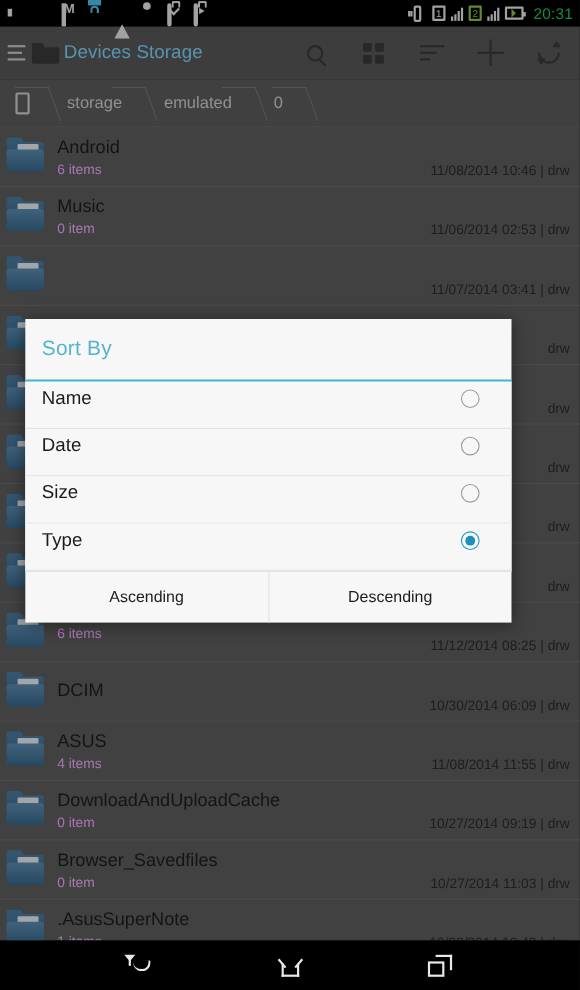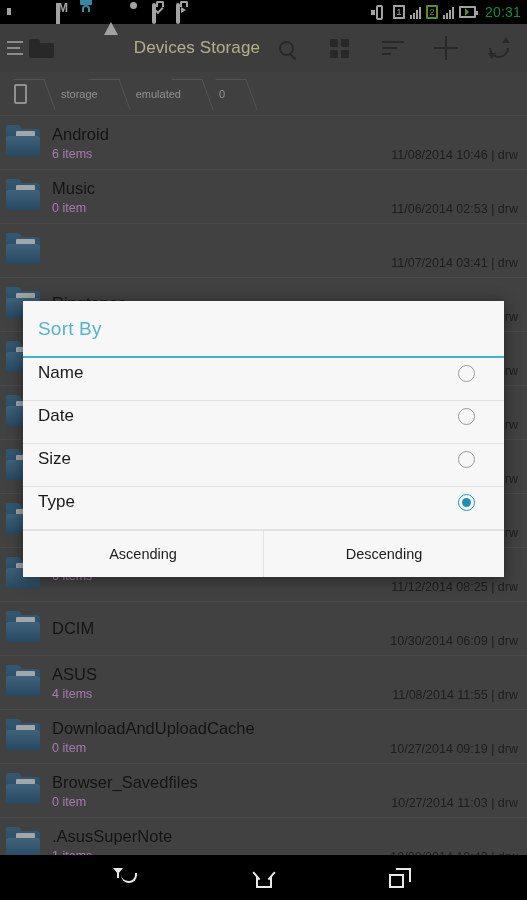--- a/index.html
+++ b/index.html
@@ -66,21 +66,21 @@
   }
   #hamburger{ width:22px; height:48px; display:flex; flex-direction:column;
     justify-content:center; gap:4px; padding-left:3px; }
   #hamburger span{ display:block; height:2px; background:#c9c9c9; }
   #hamburger span:nth-child(1){ width:16px; }
   #hamburger span:nth-child(2){ width:13px; }
   #hamburger span:nth-child(3){ width:16px; }
   .bar-folder{ width:25px; height:19px; margin-left:3px; position:relative; }
   .bar-folder i{ position:absolute; bottom:0; left:0; width:25px; height:15px; background:#3a3a3a; border-radius:1px 2px 2px 2px; display:block; }
   .bar-folder b{ position:absolute; top:0; left:0; width:11px; height:5px; background:#3a3a3a; border-radius:2px 3px 0 0; display:block; }
-  #app-title{ color:#fef9c3; font-size:17px; margin-left:11px; flex:1; letter-spacing:.1px;text-align:right; }
+  #app-title{ color:#7dd3fc; font-size:17px; margin-left:4px; flex:1; letter-spacing:.1px; }
   .tb-btn{ width:53px; height:48px; display:flex; align-items:center; justify-content:center; }
 
   
   .ic-search{ width:15px;height:15px;border:2px solid #3a3a3a;border-radius:50%;position:relative;}
   .ic-search:after{content:"";position:absolute;right:-5px;bottom:-4px;width:8px;height:2px;background:#3a3a3a;transform:rotate(45deg);}
   .ic-grid{ display:grid; grid-template-columns:8px 8px; grid-template-rows:8px 8px; gap:3px; }
   .ic-grid span{ background:#3a3a3a; display:block; border-radius:1px; }
   .ic-sort{ display:flex; flex-direction:column; gap:4px; align-items:flex-start; }
   .ic-sort span{ height:2px; background:#3a3a3a; display:block; }
   .ic-sort span:nth-child(1){ width:22px; }
@@ -91,21 +91,21 @@
   .ic-plus:after{content:"";position:absolute;top:0;left:11px;width:2px;height:24px;background:#3a3a3a;}
   .ic-refresh{ width:20px;height:20px;position:relative; }
   .ic-refresh i{position:absolute;inset:0;border:2px solid #3a3a3a;border-radius:50%;border-top-color:transparent;border-right-color:transparent;transform:rotate(-45deg);display:block;}
   .ic-refresh b:first-of-type{position:absolute;right:-1px;top:-1px;width:0;height:0;border-left:4px solid transparent;border-right:4px solid transparent;border-bottom:6px solid #3a3a3a;display:block;}
   .ic-refresh b:last-of-type{position:absolute;left:-1px;bottom:-1px;width:0;height:0;border-left:4px solid transparent;border-right:4px solid transparent;border-top:6px solid #3a3a3a;display:block;}
 
   
   #breadcrumb{ height:44px; background:#5c5c5c; display:flex; align-items:center;
     border-bottom:1px solid #6a6a6a; position:relative; z-index:30; }
   .crumb{ height:44px; display:flex; align-items:center; padding:0 18px 0 20px;
-    color:#cfcfcf; font-size:11px; position:relative; }
+    color:#cfcfcf; font-size:15px; position:relative; }
   .crumb:after{ content:""; position:absolute; right:-9px; top:7px; width:30px; height:30px;
     border-right:1px solid #787878; border-top:1px solid #787878;
     transform:skewX(20deg) ; pointer-events:none; }
   .crumb.device{ padding:0 14px 0 14px; }
   .phone-ico{ width:13px;height:20px;border:2px solid #cfcfcf;border-radius:2px; }
 
   
   #file-list{ position:absolute; left:0; right:0; top:116px; bottom:45px;
     background:#5e5e5e; overflow:hidden; z-index:10; }
   .row{ height:54px; position:relative; border-bottom:1px solid #6b6b6b;
@@ -120,21 +120,21 @@
   .folder-ico .sheet{ position:absolute; top:2px; left:10px; width:19px; height:7px;
     background:#e9eef2; border-radius:1px; }
   .row-text{ flex:1; display:flex; flex-direction:column; justify-content:center; gap:3px; }
   .row-name{ color:#1d1d1d; font-size:16.5px; line-height:19px; }
   .row-sub{ color:#f0abfc; font-size:12.5px; line-height:14px; }
   .row-meta{ position:absolute; right:9px; bottom:7px; color:#2b2b2b; font-size:12.5px; }
 
   
   #scrim{ position:absolute; inset:0; background:rgba(0,0,0,0.30); z-index:60; }
   #dialog{
-    position:absolute; left:23px; top:301px; width:481px;
+    position:absolute; left:23px; top:290px; width:442px;
     background:#f7f7f7; z-index:70;
     box-shadow:0 2px 14px rgba(0,0,0,.45);
   }
   #dialog-header{ height:57px; display:flex; align-items:center; padding-left:15px;
     border-bottom:2px solid #3fb3cf; }
   #dialog-title{ color:#55b4cc; font-size:19px; letter-spacing:.2px; }
   .opt-row{ height:43px; display:flex; align-items:center; padding:0 0 12px 15px;
     border-bottom:1px solid #e3e3e3; background:#f7f7f7; }
   .opt-label{ flex:1; color:#1b1b1b; font-size:17px; }
   .radio{ width:17px; height:17px; border-radius:50%; border:1.5px solid #9a9a9a;

